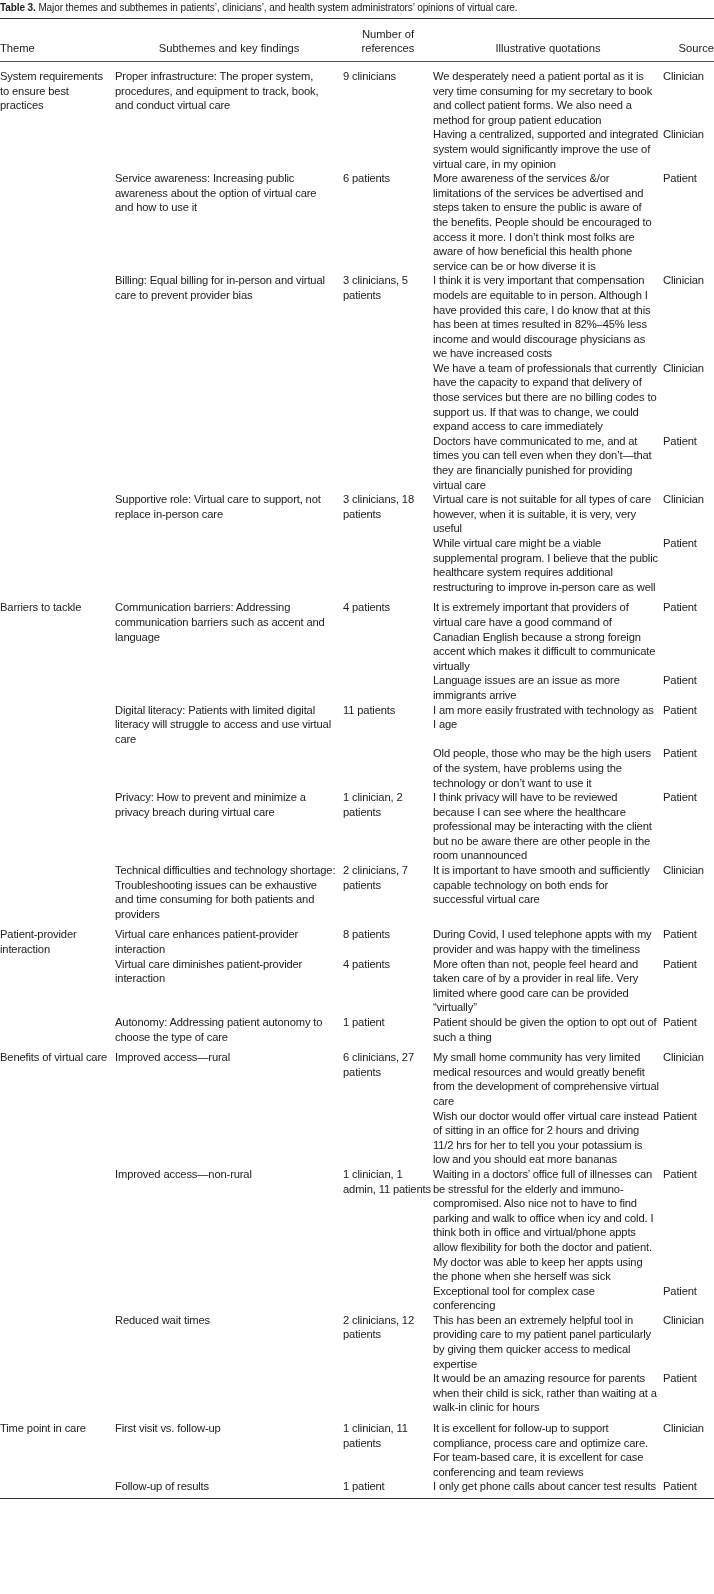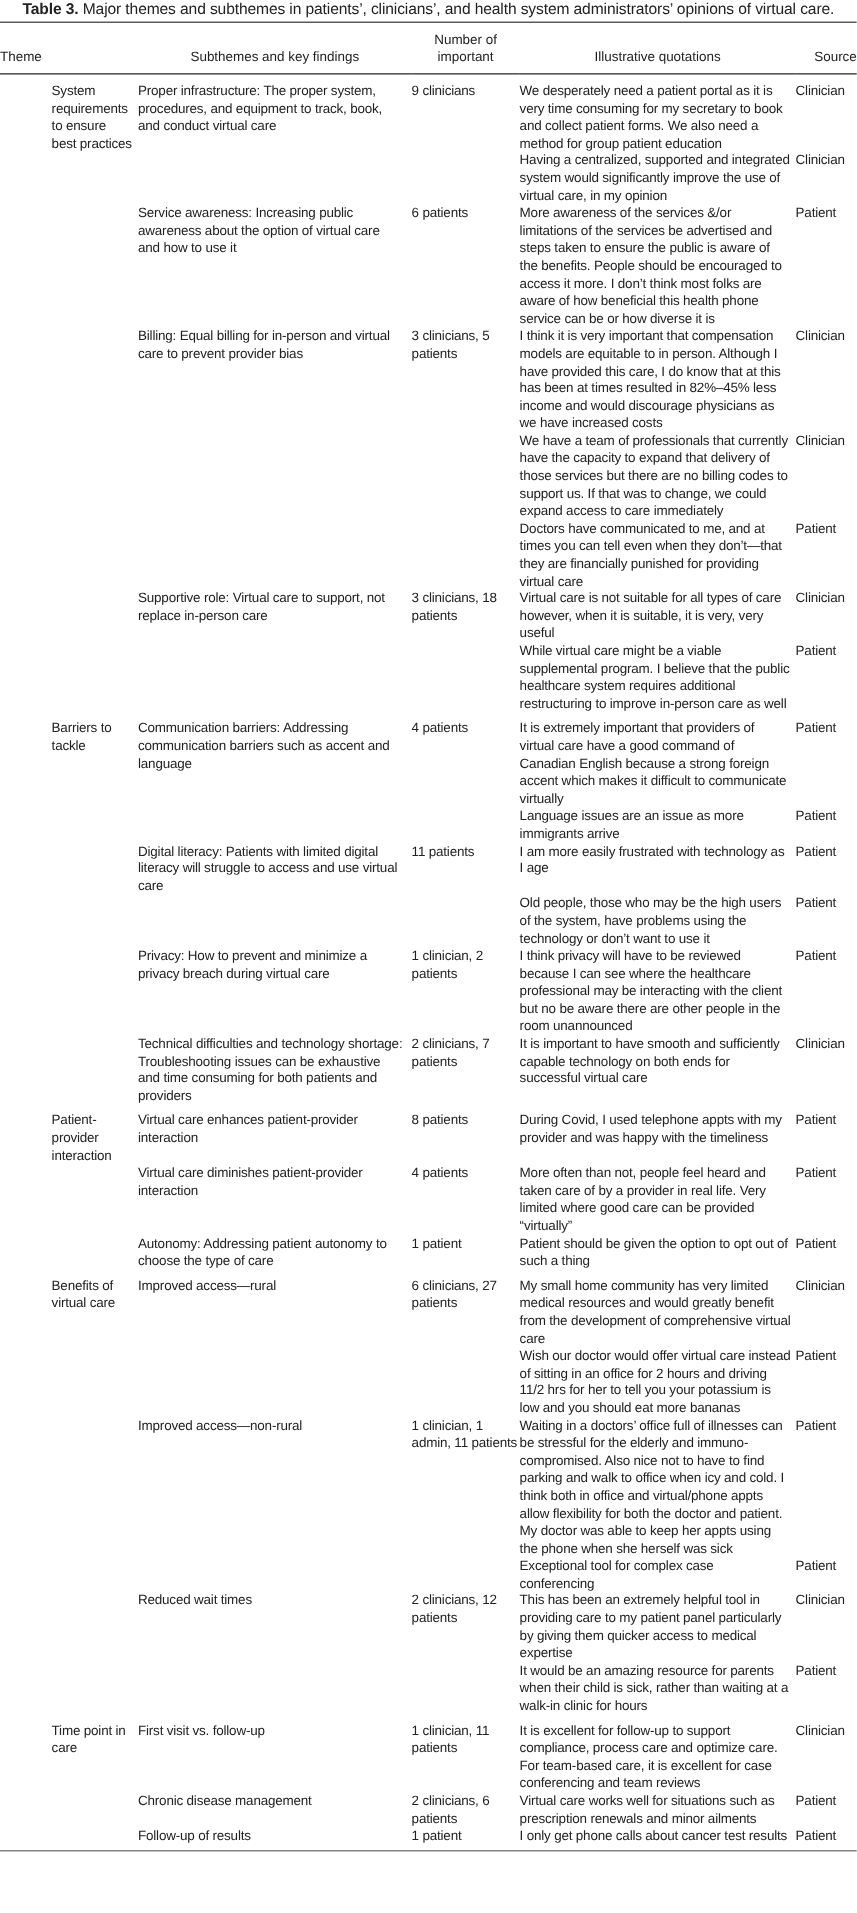--- a/index.html
+++ b/index.html
@@ -5,27 +5,26 @@
   html, body { margin: 0; padding: 0; background: #ffffff; }
   body {
     width: 714px;
     font-family: "Liberation Sans", "DejaVu Sans", sans-serif;
     color: #222;
     font-size: 11.2px;
     line-height: 14.6px;
   }
   .caption {
     padding: 1px 0 0 0;
-    font-size: 13px;
+    font-size: 10px;
     line-height: 14px;
     height: 17px;
     border-bottom: 1.5px solid #333;
     white-space: nowrap;
     letter-spacing: -0.1px;
-    text-align: center;
   }
   .caption b { font-weight: bold; }
   table {
     border-collapse: collapse;
     width: 714px;
     table-layout: fixed;
   }
   col.c1 { width: 115px; }
   col.c2 { width: 228px; }
   col.c3 { width: 90px; }
@@ -39,21 +38,21 @@
     line-height: 14px;
   }
   th.h-theme { text-align: left; }
   th.h-sub, th.h-refs, th.h-quote { text-align: center; }
   th.h-src { text-align: right; }
   td {
     vertical-align: top;
     padding: 0;
     letter-spacing: -0.15px;
   }
-  td.theme { padding-right: 4px; padding-left: 43px; }
+  td.theme { padding-right: 4px; }
   td.sub { padding-right: 6px; }
   td.refs { padding-left: 0; }
   td.quote { padding-right: 4px; }
   td.src { white-space: nowrap; }
   tr.first-of-theme td { padding-top: 6px; margin-left: 28px; }
   tbody tr:first-child td { padding-top: 7px; }
   .end-rule { border-top: 1.5px solid #333; margin-top: 4px; }
 </style>
 </head>
 <body>
@@ -65,21 +64,21 @@
       <col class="c1">
       <col class="c2">
       <col class="c3">
       <col class="c4">
       <col class="c5">
     </colgroup>
   <thead>
     <tr>
       <th class="h-theme">Theme</th>
       <th class="h-sub">Subthemes and key findings</th>
-      <th class="h-refs"><span style="display:inline-block;width:64px;">Number of important</span></th>
+      <th class="h-refs"><span style="display:inline-block;width:64px;">Number of references</span></th>
       <th class="h-quote">Illustrative quotations</th>
       <th class="h-src">Source</th>
     </tr>
   </thead>
   <tbody id="tbody">
       <tr>
         <td class="theme">System requirements to ensure best practices</td>
         <td class="sub">Proper infrastructure: The proper system, procedures, and equipment to track, book, and conduct virtual care</td>
         <td class="refs">9 clinicians</td>
         <td class="quote">We desperately need a patient portal as it is very time consuming for my secretary to book and collect patient forms. We also need a method for group patient education</td>
@@ -241,27 +240,20 @@
       </tr>
       <tr class="first-of-theme">
         <td class="theme">Time point in care</td>
         <td class="sub">First visit vs. follow-up</td>
         <td class="refs">1 clinician, 11 patients</td>
         <td class="quote">It is excellent for follow-up to support compliance, process care and optimize care. For team-based care, it is excellent for case conferencing and team reviews</td>
         <td class="src">Clinician</td>
       </tr>
       <tr>
         <td class="theme"></td>
-        <td class="sub">Chronic disease management</td>
-        <td class="refs">2 clinicians, 6 patients</td>
-        <td class="quote">Virtual care works well for situations such as prescription renewals and minor ailments</td>
-        <td class="src">Patient</td>
-      </tr>
-      <tr>
-        <td class="theme"></td>
         <td class="sub">Follow-up of results</td>
         <td class="refs">1 patient</td>
         <td class="quote">I only get phone calls about cancer test results</td>
         <td class="src">Patient</td>
       </tr>
     </tbody>
 </table>
 <div class="end-rule"></div>
 
 </body></html>

